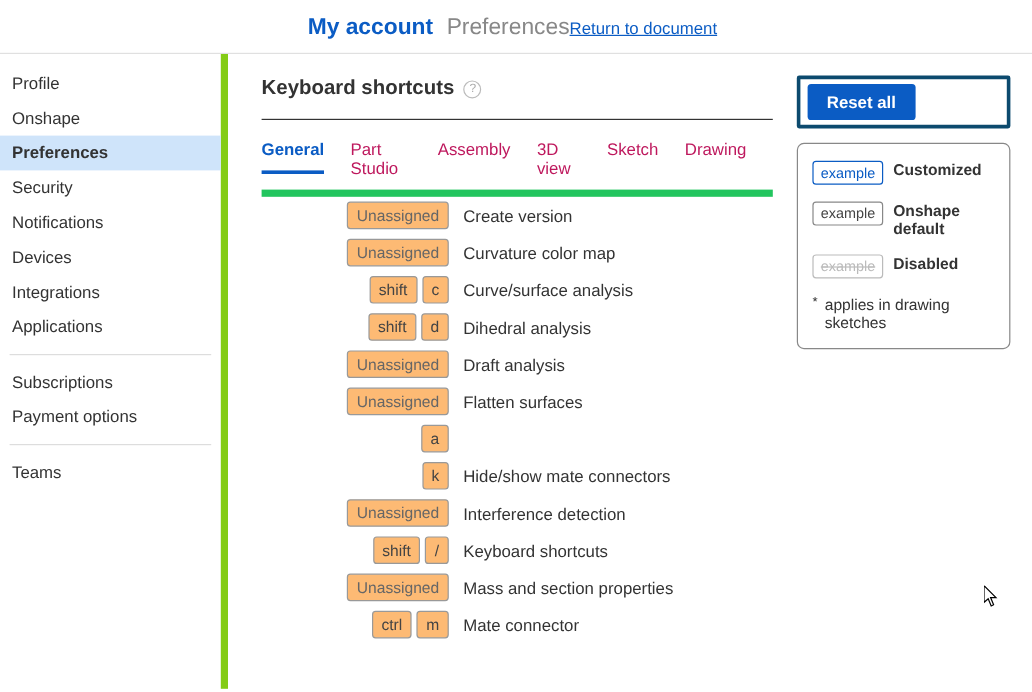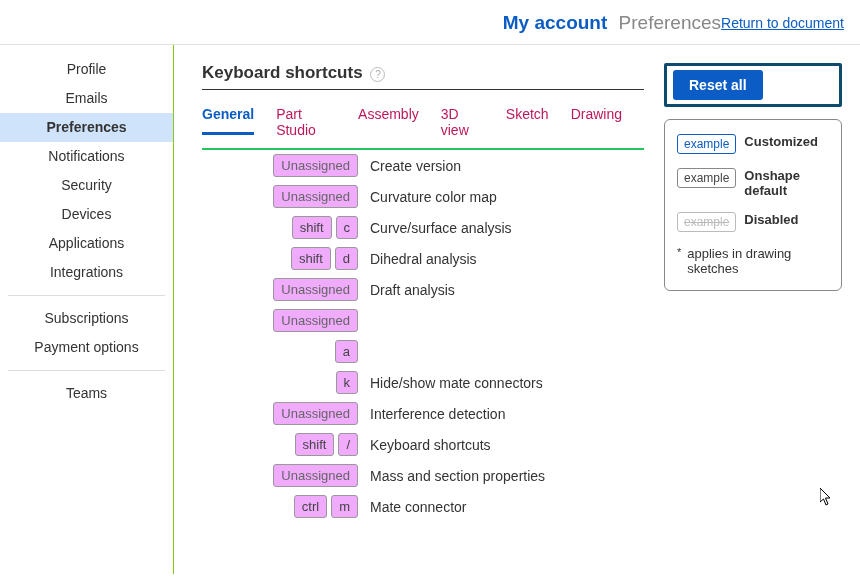--- a/index.html
+++ b/index.html
@@ -7,35 +7,34 @@
     font-family: -apple-system, BlinkMacSystemFont, "Segoe UI", Arial, sans-serif;
     font-size: 14px;
     color: #333;
     background: #fff;
     width: 860px;
     height: 577px;
     overflow: hidden;
   }
   .header {
     display: flex;
-    justify-content: flex-end;
+    justify-content: center;
     align-items: center;
     padding: 12px 16px 10px 10px;
     border-bottom: 1px solid #e0e0e0;
   }
   .breadcrumb { font-size: 19px; font-weight: 600; }
   .breadcrumb .root { color: #0b5cc4; }
   .breadcrumb .current { color: #888; margin-left: 6px; font-weight: 500; }
   .return-link { color: #0b5cc4; text-decoration: underline; font-size: 14px; }
   .layout { display: flex; height: calc(100% - 48px); }
   .sidebar {
-    width: 174px;
-    border-right: 1px solid #84cc16;
+    width: 190px;
+    border-right: 6px solid #84cc16;
     padding-top: 10px;
-    text-align: center;
   }
   .sidebar-item {
     padding: 6px 10px 7px 10px;
     font-size: 14px;
     color: #333;
     cursor: pointer;
   }
   .sidebar-item.active { background: #cfe4fa; font-weight: 600; }
   .sidebar-div {
     border-top: 1px solid #ddd;
@@ -43,40 +42,40 @@
   }
   .main {
     flex: 1;
     padding: 18px 18px 0 28px;
     display: flex;
     gap: 20px;
   }
   .main-left { flex: 1 1 auto; min-width: 0; }
   .heading-row {
     border-bottom: 1px solid #333;
-    padding-bottom: 6px;
+    padding-bottom: 16px;
     margin-bottom: 10px;
   }
   .heading-row h2 { font-size: 17px; font-weight: 700; display: inline; }
   .help-icon {
     display: inline-block;
     width: 15px; height: 15px;
     border: 1px solid #bbb;
     border-radius: 50%;
     color: #aaa;
     font-size: 10px;
     text-align: center;
     line-height: 13px;
     margin-left: 4px;
     vertical-align: middle;
   }
   .tabs-row {
     display: flex;
     align-items: flex-start;
-    border-bottom: 2px solid #22c55e;
+    border-bottom: 6px solid #22c55e;
   }
   .tab {
     padding: 6px 0 10px 0;
     margin-right: 22px;
     font-size: 14px;
     color: #be185d;
     cursor: pointer;
     max-width: 74px;
   }
   .tab.active {
@@ -121,21 +120,21 @@
     padding: 4px 6px;
     gap: 12px;
   }
   .sc-keys { width: 150px; display: flex; justify-content: flex-end; gap: 4px; }
   .key {
     border: 1px solid #999;
     border-radius: 3px;
     padding: 3px 7px;
     font-size: 13px;
     color: #444;
-    background: #f0abfc;
+    background: #fdba74;
     min-width: 14px;
     text-align: center;
   }
   .key.unassigned { color: #666; }
   .sc-label { flex: 1; font-size: 14px; color: #333; }
   .legend {
     width: 178px;
     border: 1px solid #888;
     border-radius: 6px;
     padding: 14px 12px;
@@ -173,27 +172,27 @@
   <div class="breadcrumb">
     <span class="root">My account</span>
     <span class="current">Preferences</span>
   </div>
   <a href="#" class="return-link">Return to document</a>
 </div>
 
 <div class="layout">
   <nav class="sidebar" id="sidebar">
       <div class="sidebar-item">Profile</div>
-      <div class="sidebar-item">Emails</div>
+      <div class="sidebar-item">Onshape</div>
       <div class="sidebar-item active">Preferences</div>
+      <div class="sidebar-item">Security</div>
       <div class="sidebar-item">Notifications</div>
-      <div class="sidebar-item">Security</div>
       <div class="sidebar-item">Devices</div>
+      <div class="sidebar-item">Integrations</div>
       <div class="sidebar-item">Applications</div>
-      <div class="sidebar-item">Integrations</div>
       <div class="sidebar-div"></div>
       <div class="sidebar-item">Subscriptions</div>
       <div class="sidebar-item">Payment options</div>
       <div class="sidebar-div"></div>
       <div class="sidebar-item">Teams</div>
     </nav>
 
   <div class="main">
     <div class="main-left">
       <div class="heading-row">
@@ -240,20 +239,21 @@
           <div class="sc-row">
             <div class="sc-keys">
               <span class="key unassigned">Unassigned</span>
             </div>
             <div class="sc-label">Draft analysis</div>
           </div>
           <div class="sc-row">
             <div class="sc-keys">
               <span class="key unassigned">Unassigned</span>
             </div>
+            <div class="sc-label">Flatten surfaces</div>
           </div>
           <div class="sc-row">
             <div class="sc-keys">
               <span class="key">a</span>
             </div>
           </div>
           <div class="sc-row">
             <div class="sc-keys">
               <span class="key">k</span>
             </div>

